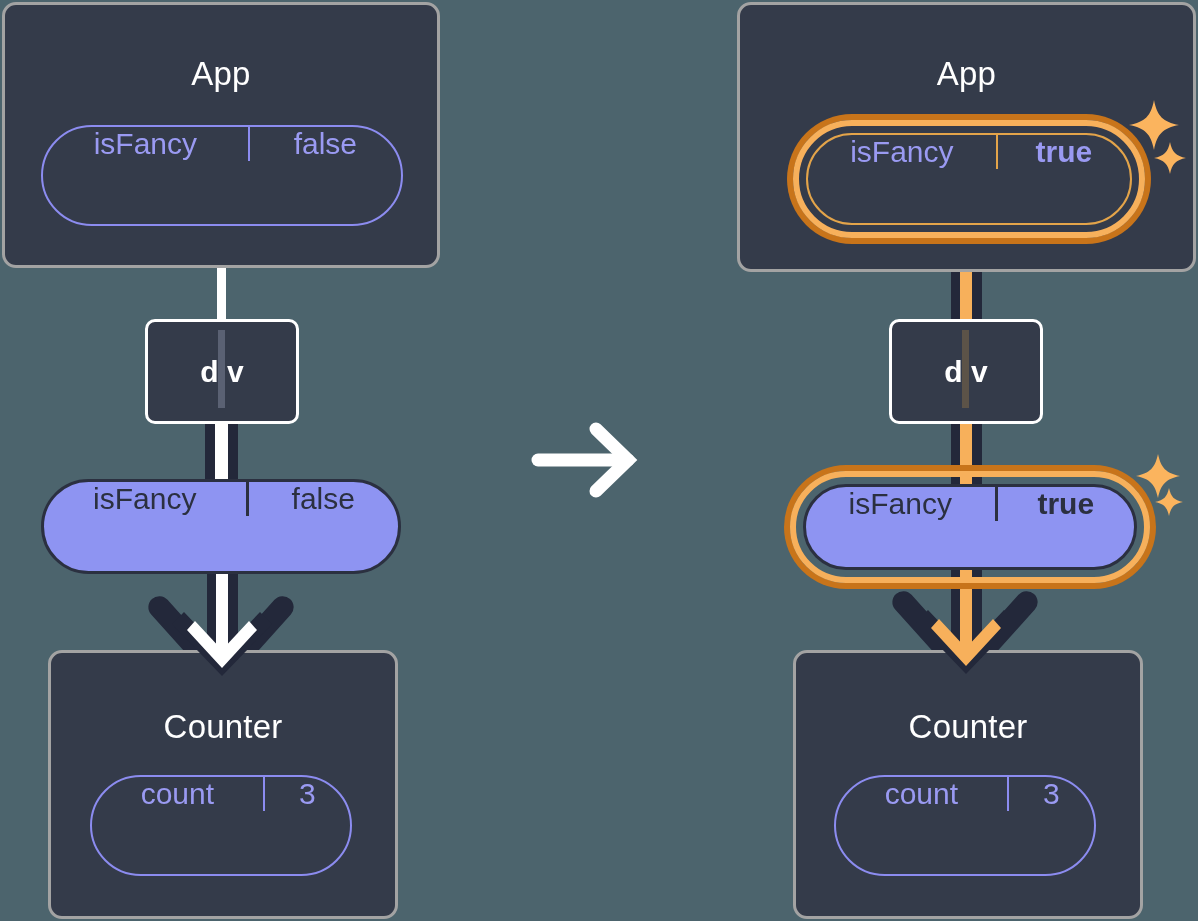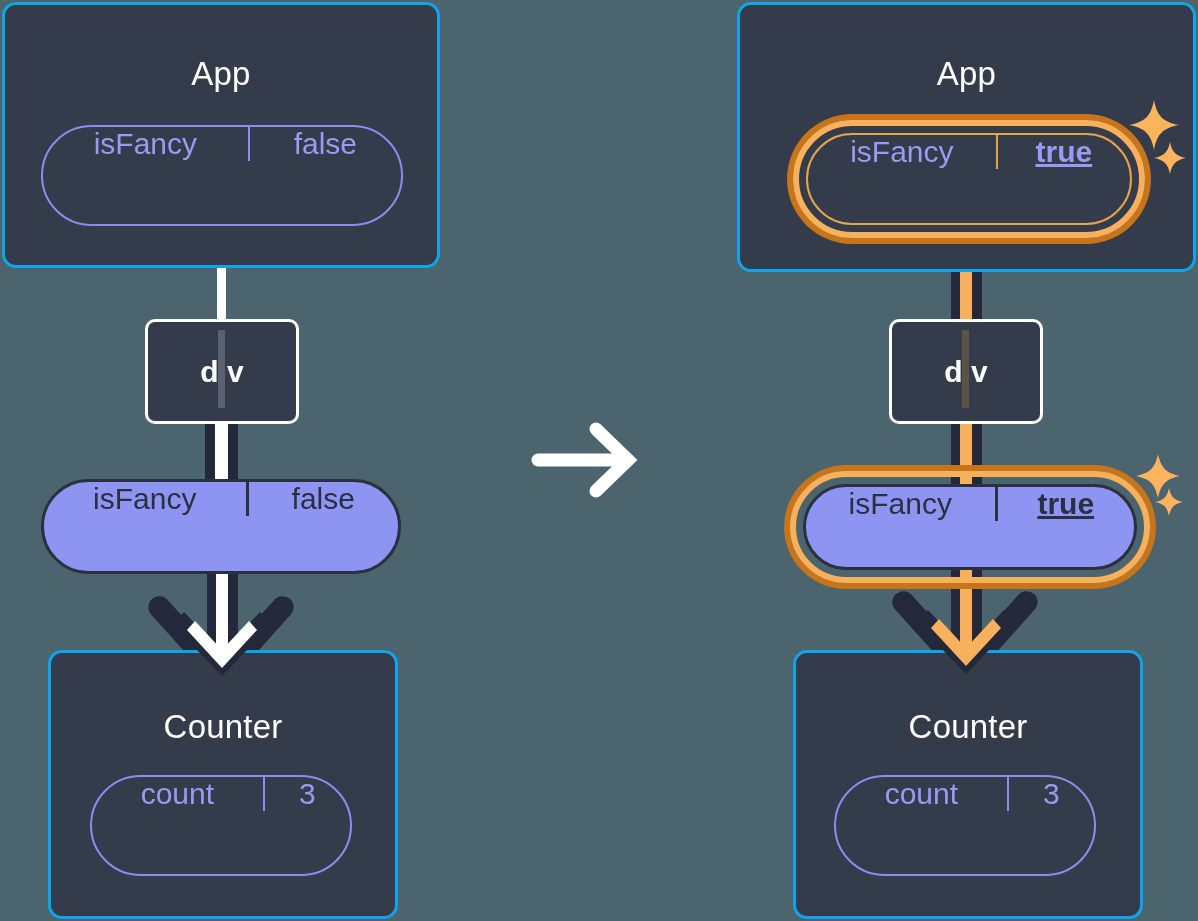--- a/index.html
+++ b/index.html
@@ -8,21 +8,21 @@
     background:#4c646d;
     font-family:"Liberation Sans", sans-serif;
     overflow:hidden;
   }
   .stage{position:relative;width:1198px;height:921px;}
 
   
   .card{
     position:absolute;
     background:#343b4a;
-    border:3px solid #0ea5e9;
+    border:3px solid #a3a3a3;
     border-radius:14px;
     box-sizing:border-box;
     z-index:4;
   }
   .card-title{
     position:absolute;left:0;right:0;
     text-align:center;
     color:#ffffff;
     font-size:33px;
     letter-spacing:.2px;
@@ -63,21 +63,21 @@
   .pill.outline .cellB{border-left:2px solid #8c8cf0;}
 
   
   .pill.filled{
     background:#8e94f2;
     border:3px solid #2b3040;
   }
   .pill.filled .cellA,.pill.filled .cellB{color:#2b3040;}
   .pill.filled .cellB{border-left:3px solid #2b3040;}
 
-  .bold{font-weight:bold;text-decoration:underline;}
+  .bold{font-weight:bold;}
 
   
   .ring{
     position:absolute;
     border-radius:999px;
     box-sizing:border-box;
     border:6px solid #f7b05b;
     box-shadow:0 0 0 6px #c8741a;
     z-index:6;
     pointer-events:none;

